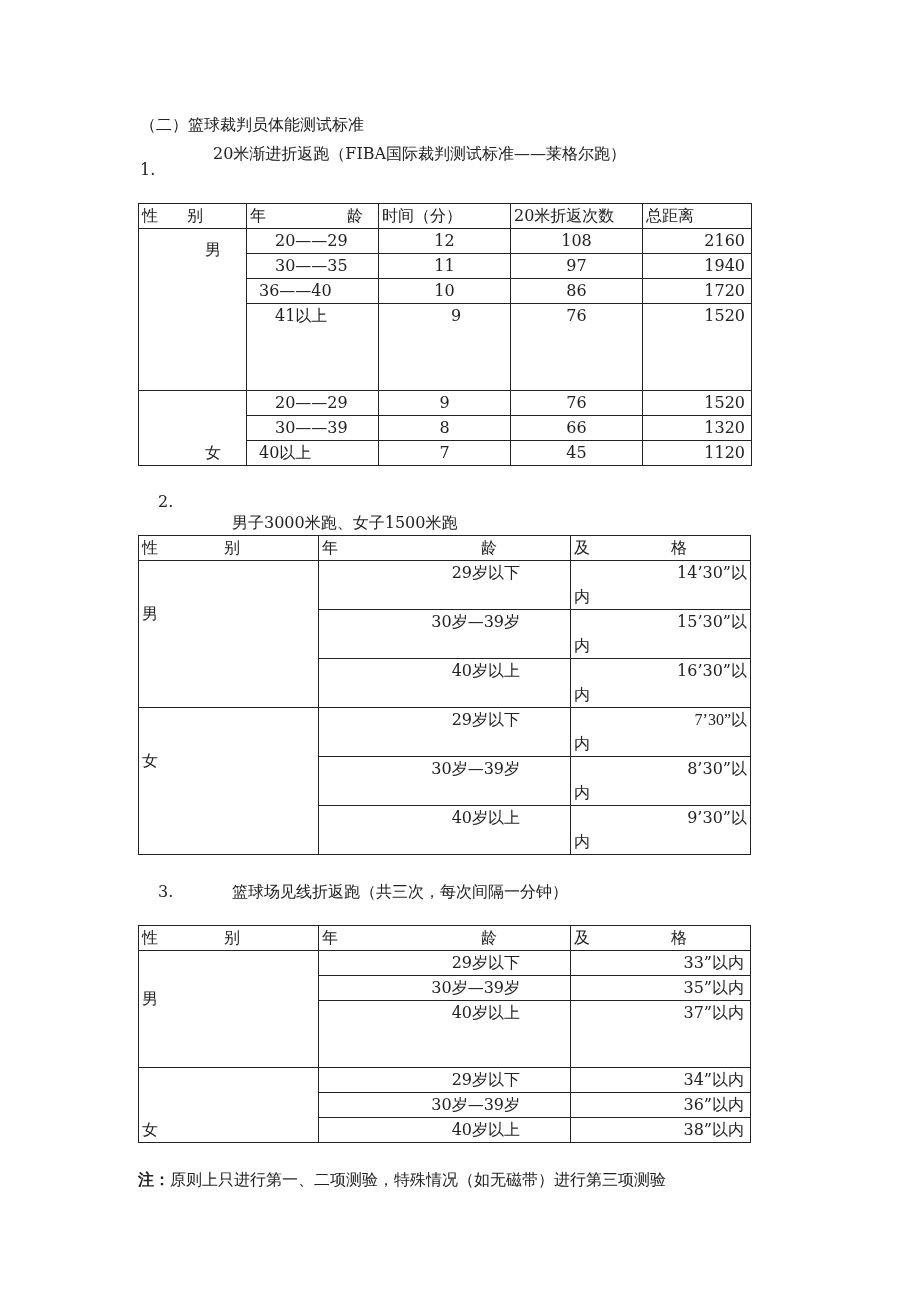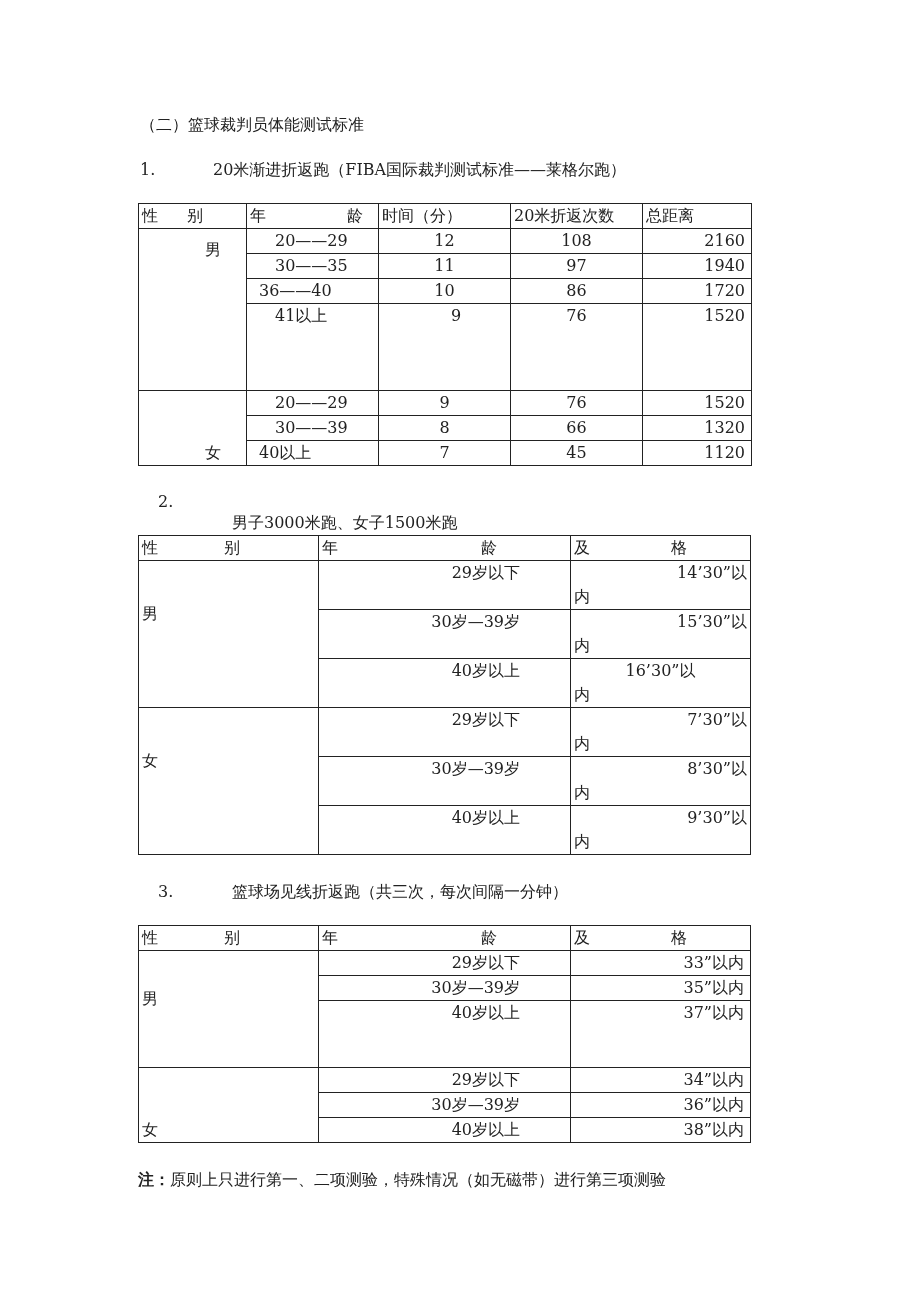--- a/index.html
+++ b/index.html
@@ -14,21 +14,21 @@
   .bottom { vertical-align: bottom; }
   .mid { vertical-align: middle; }
   .note b { font-weight: bold; }
 </style>
 </head>
 <body>
 
 <div class="line" style="left:140px; top:115px;">（二）篮球裁判员体能测试标准</div>
 
 <div class="line" style="left:140px; top:160px;">1.</div>
-<div class="line" style="left:213px; top:160px;">20米渐进折返跑（FIBA国际裁判测试标准——莱格尔跑）</div>
+<div class="line" style="left:213px; top:144px;">20米渐进折返跑（FIBA国际裁判测试标准——莱格尔跑）</div>
 
 <table style="left:138px; top:203px; width:613px;">
   <colgroup>
     <col style="width:108px">
       <col style="width:132px">
       <col style="width:132px">
       <col style="width:132px">
       <col style="width:109px">
   </colgroup>
   <tbody>
@@ -140,30 +140,30 @@
   <tr style="height:49px;">
     <td class="r" style="padding-right:50px;">30岁—39岁</td>
     <td>
       <div class="r" style="padding-right:0;">15’30”以</div>
       <div>内</div>
     </td>
   </tr>
   <tr style="height:49px;">
     <td class="r" style="padding-right:50px;">40岁以上</td>
     <td>
-      <div class="r" style="padding-right:0;text-align:center;">16’30”以</div>
+      <div class="r" style="padding-right:0;">16’30”以</div>
       <div>内</div>
     </td>
   </tr>
 
   <tr style="height:49px;">
     <td rowspan="3" class="mid" style="padding-bottom:40px;">女</td>
     <td class="r" style="padding-right:50px;">29岁以下</td>
     <td>
-      <div class="r" style="padding-right:0;">7’30”以</div>
+      <div class="r" style="padding-right:0;font-family:Liberation Serif, serif;">7’30”以</div>
       <div>内</div>
     </td>
   </tr>
   <tr style="height:49px;">
     <td class="r" style="padding-right:50px;">30岁—39岁</td>
     <td>
       <div class="r" style="padding-right:0;">8’30”以</div>
       <div>内</div>
     </td>
   </tr>

